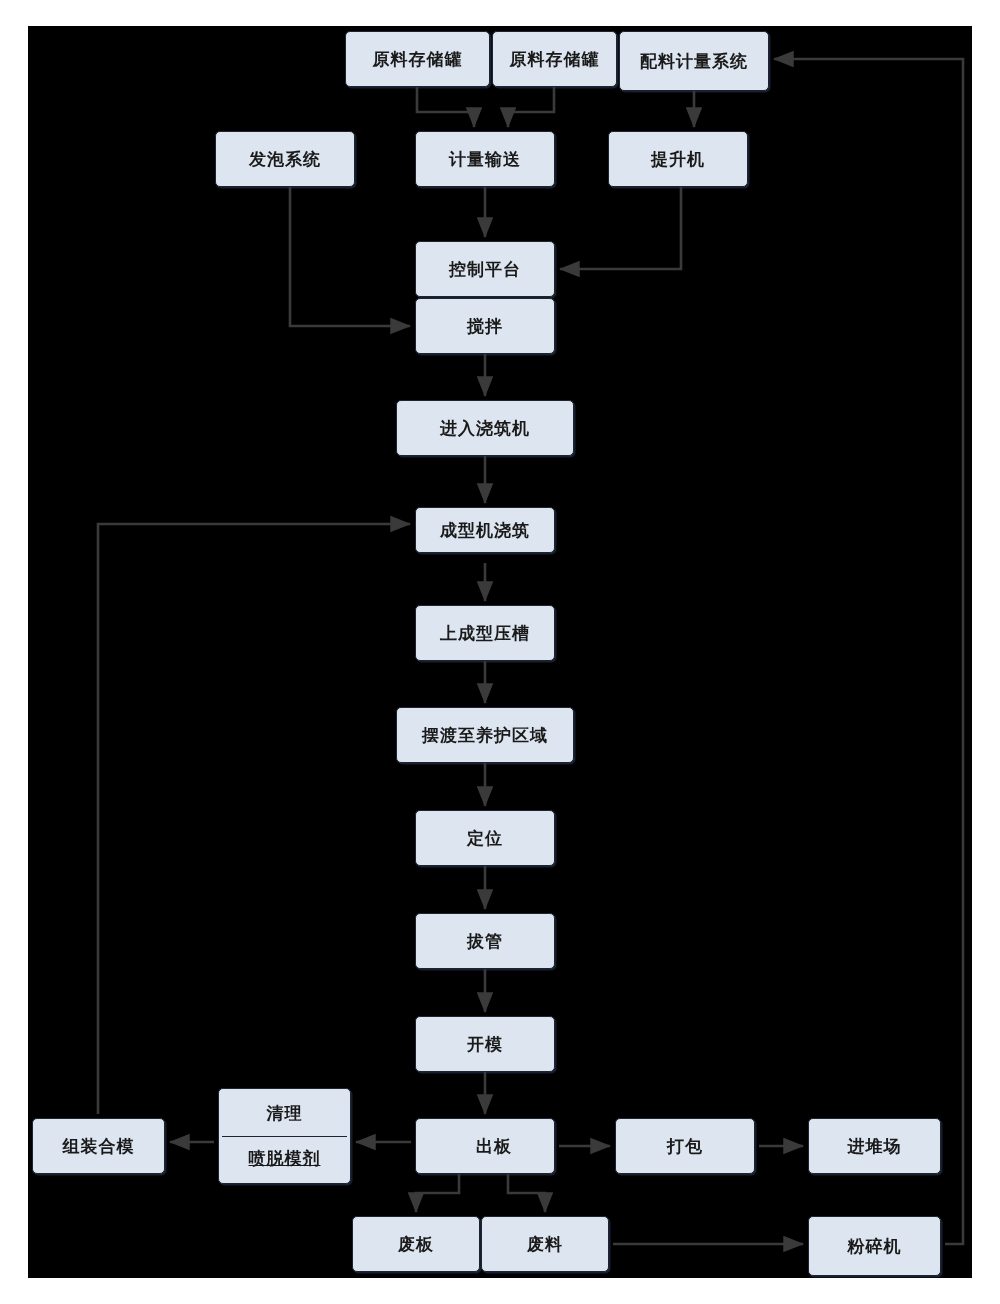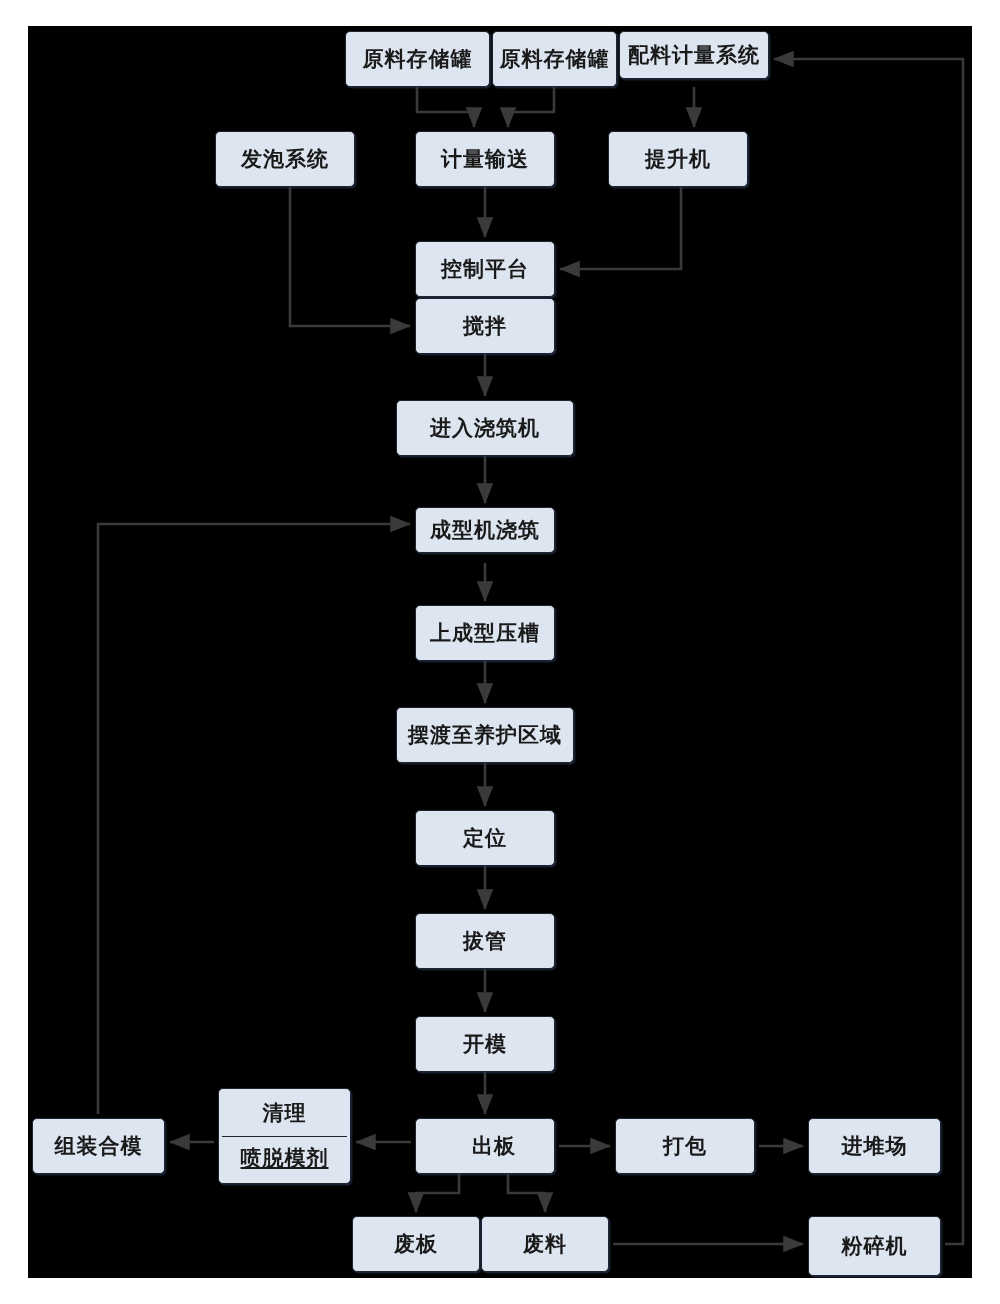--- a/index.html
+++ b/index.html
@@ -34,21 +34,21 @@
   .node {
     position: absolute;
     box-sizing: border-box;
     background: #dde5f0;
     border: 1.6px solid #1d2430;
     border-radius: 5px;
     display: flex;
     align-items: center;
     justify-content: center;
     color: #1a1a1a;
-    font-size: 21px;
+    font-size: 17px;
     font-weight: 700;
     letter-spacing: 1px;
     line-height: 1;
     box-shadow: 1.5px 1.5px 0 rgba(40,55,90,0.55);
     user-select: none;
   }
   .node.stack {
     flex-direction: column;
     justify-content: flex-start;
     padding: 3px;
@@ -127,21 +127,21 @@
       <path d="M613,1244 L803,1244"></path>
 
       <path d="M945,1244 L963,1244 L963,59 L774,59"></path>
     </g>
   </svg>
 
   <div class="node" style="left:345px;top:31px;width:145px;height:56px;">原料存储罐</div>
 
   <div class="node" style="left:492px;top:31px;width:125px;height:56px;">原料存储罐</div>
 
-  <div class="node" style="left:619px;top:31px;width:150px;height:48px;">配料计量系统</div>
+  <div class="node" style="left:619px;top:31px;width:150px;height:60px;">配料计量系统</div>
 
   <div class="node" style="left:215px;top:131px;width:140px;height:56px;">发泡系统</div>
 
   <div class="node" style="left:415px;top:131px;width:140px;height:56px;">计量输送</div>
 
   <div class="node" style="left:608px;top:131px;width:140px;height:56px;">提升机</div>
 
   <div class="node" style="left:415px;top:241px;width:140px;height:56px;">控制平台</div>
 
   <div class="node" style="left:415px;top:298px;width:140px;height:56px;">搅拌</div>

